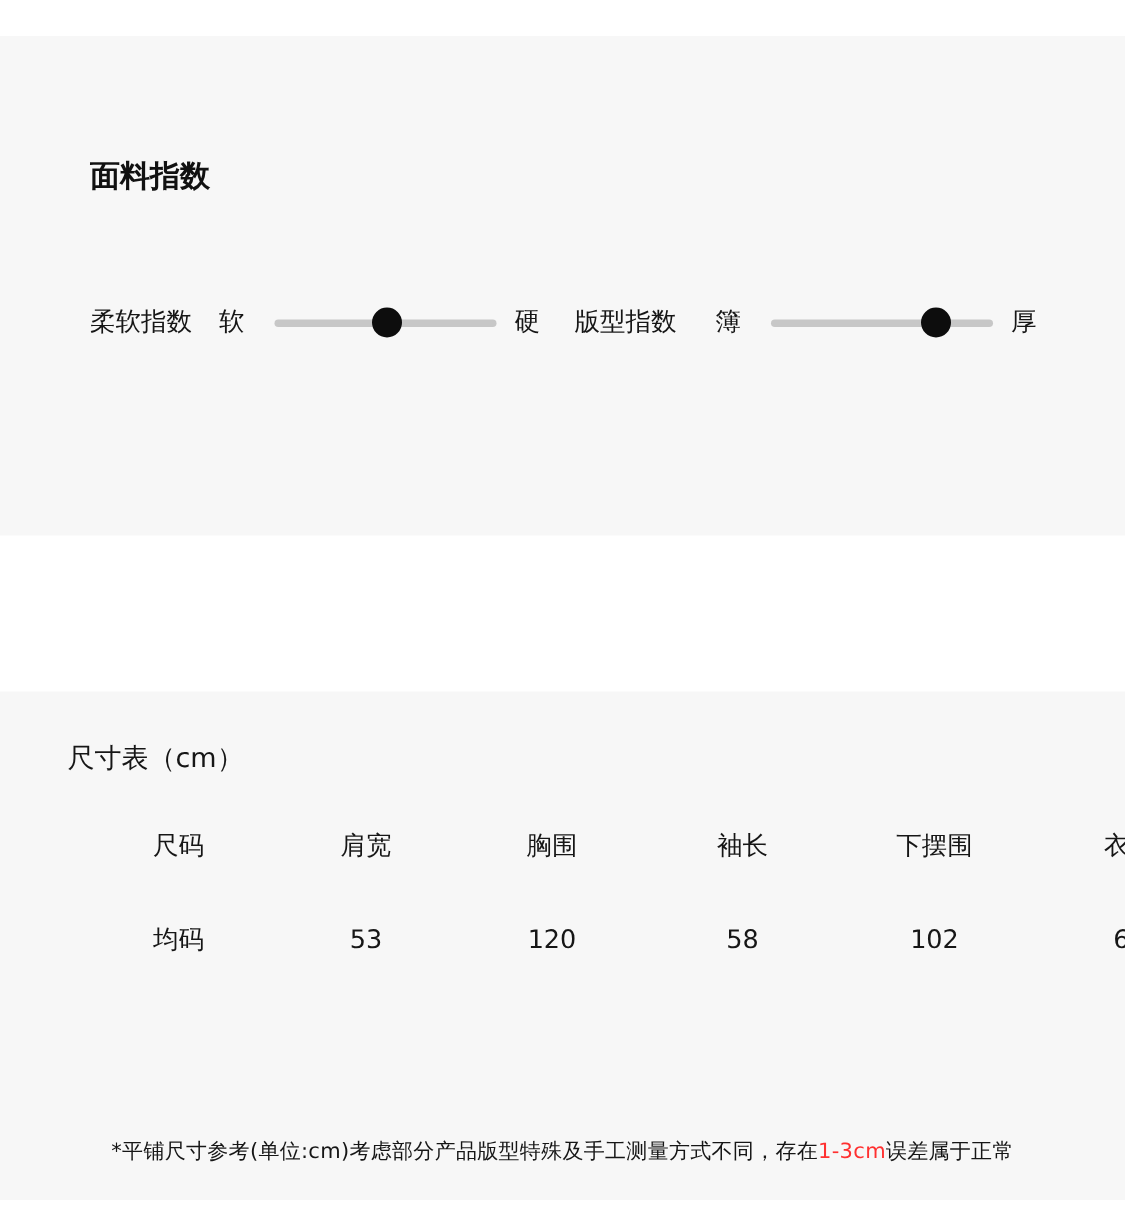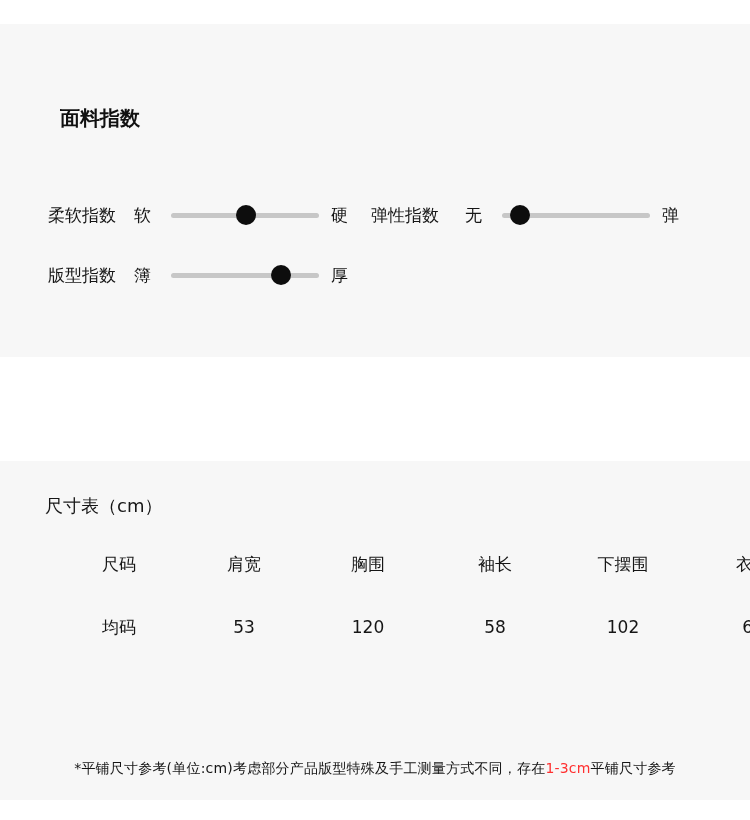--- a/index.html
+++ b/index.html
@@ -18,21 +18,21 @@
 
   .section-title{
     position:absolute;left:60px;
     font-size:20px;font-weight:bold;line-height:20px;color:#111111;
   }
   #fabric-title{top:84px;font-family:Liberation Serif, serif;}
   #size-title{top:35px;left:45px;font-weight:normal;font-size:18px;color:#161616;}
 
   
   .slider-grid{
-    position:absolute;left:48px;top:176px;
+    position:absolute;left:60px;top:176px;
     display:grid;
     grid-template-columns:300px 312px;
     grid-column-gap:23px;
     grid-row-gap:30px;
   }
   .slider-row{
     height:30px;display:flex;align-items:center;
     font-size:17px;line-height:30px;white-space:nowrap;
   }
   .slider-label{width:78px;margin-right:16px;color:#161616;}
@@ -75,28 +75,20 @@
 
     <div class="slider-row">
       <span class="slider-label">柔软指数</span>
       <span class="slider-min">软</span>
       <span class="slider-track">
         <span class="slider-dot" style="left: calc(51% - 10px);"></span>
       </span>
       <span class="slider-max">硬</span>
     </div>
 
-    <div class="slider-row">
-      <span class="slider-label">弹性指数</span>
-      <span class="slider-min">无</span>
-      <span class="slider-track">
-        <span class="slider-dot" style="left: calc(12% - 10px);"></span>
-      </span>
-      <span class="slider-max">弹</span>
-    </div>
 
     <div class="slider-row">
       <span class="slider-label">版型指数</span>
       <span class="slider-min">簿</span>
       <span class="slider-track">
         <span class="slider-dot" style="left: calc(74% - 10px);"></span>
       </span>
       <span class="slider-max">厚</span>
     </div>
 
@@ -117,15 +109,15 @@
 
     <div class="size-cell">均码</div>
     <div class="size-cell">53</div>
     <div class="size-cell">120</div>
     <div class="size-cell">58</div>
     <div class="size-cell">102</div>
     <div class="size-cell">60</div>
   </div>
 
   <div class="footnote">
-    <span>*平铺尺寸参考(单位:cm)考虑部分产品版型特殊及手工测量方式不同，存在</span><span class="hl">1-3cm</span><span>平铺尺寸参考</span>
+    <span>*平铺尺寸参考(单位:cm)考虑部分产品版型特殊及手工测量方式不同，存在</span><span class="hl">1-3cm</span><span>误差属于正常</span>
   </div>
 </div>
 
 </body></html>

